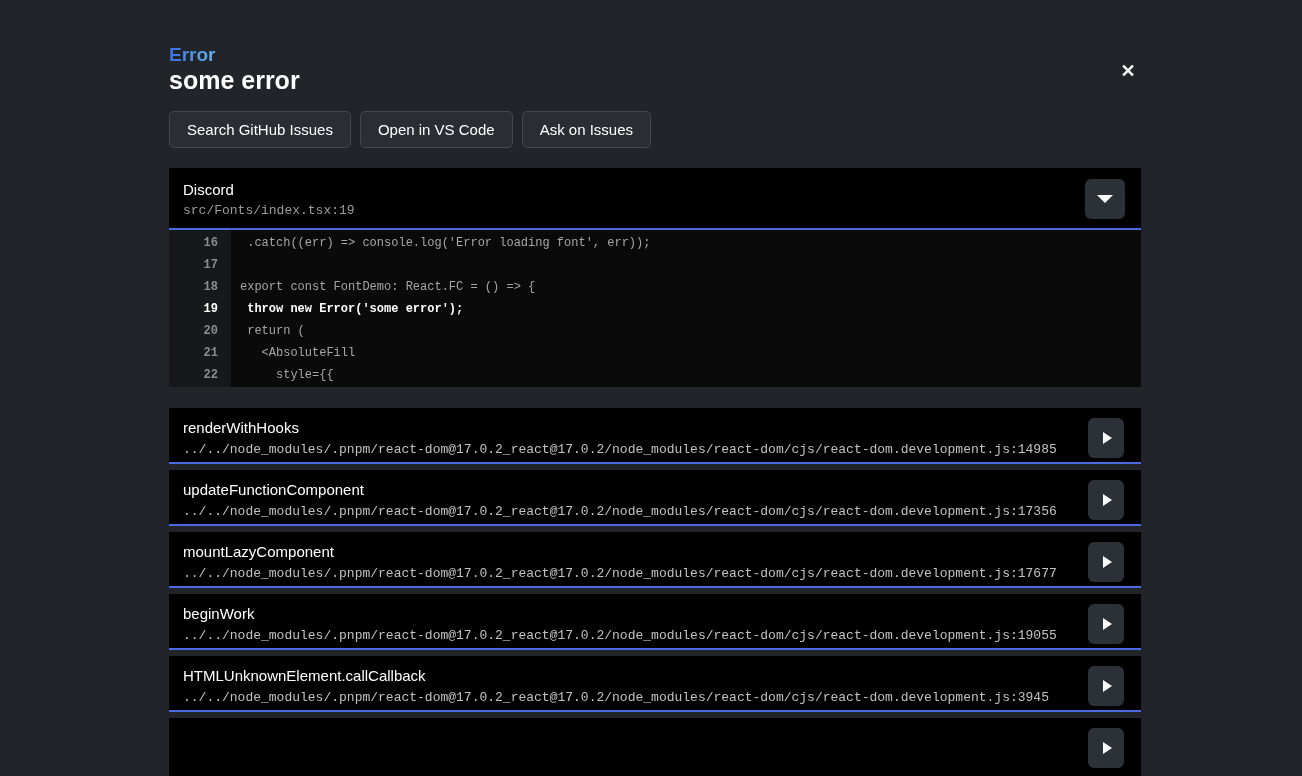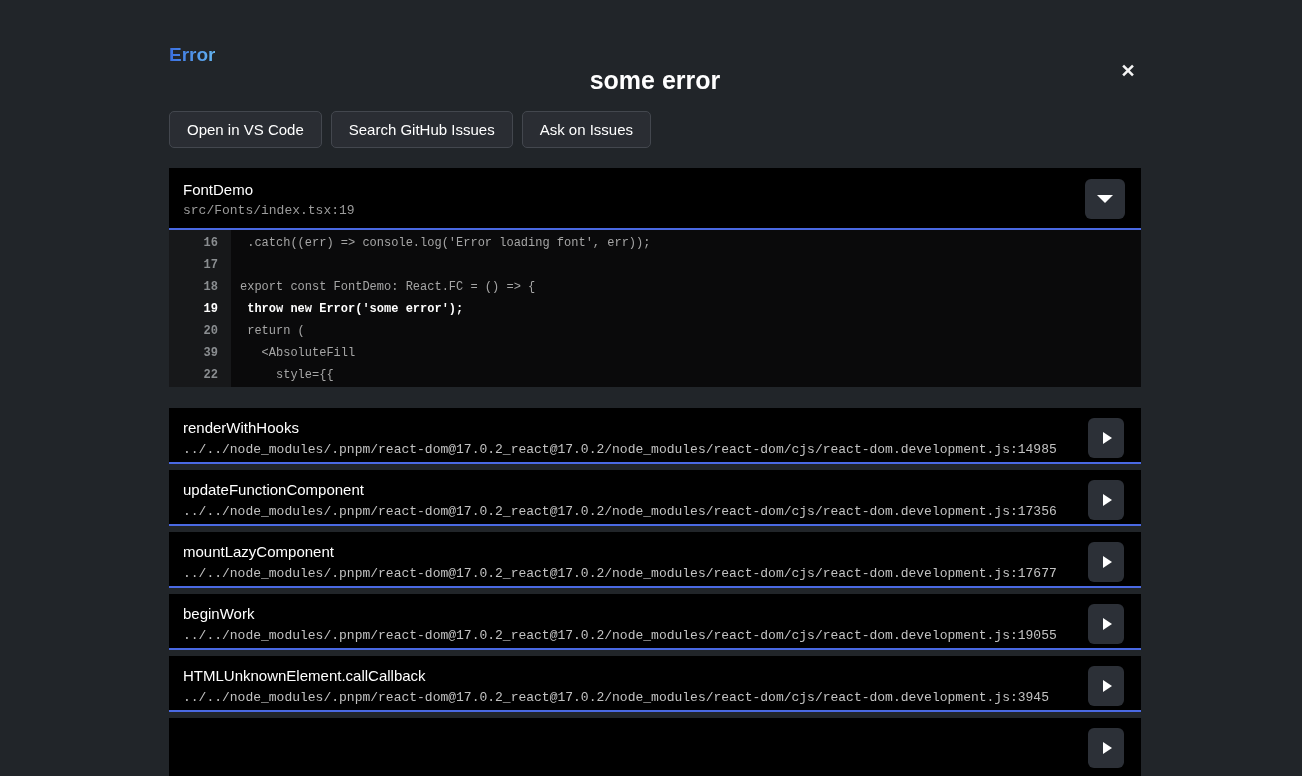--- a/index.html
+++ b/index.html
@@ -25,21 +25,20 @@
     color: transparent;
     display: inline-block;
     margin-bottom: 0;
     text-align: center;
   }
   .error-message {
     font-size: 25px;
     font-weight: bold;
     color: #ffffff;
     margin-bottom: 16px;
-    text-align: center;
   }
   .close-btn {
     position: absolute;
     top: 57px;
     right: 160px;
     width: 28px;
     height: 28px;
     background: transparent;
     border: none;
     color: #f5f5f5;
@@ -159,28 +158,28 @@
 
 <button class="close-btn">✕</button>
 
 <div class="container">
 
   <div class="error-type">Error</div>
 
   <h1 class="error-message">some error</h1>
 
   <div class="button-row">
+    <button class="action-btn">Search GitHub Issues</button>
     <button class="action-btn">Open in VS Code</button>
-    <button class="action-btn">Search GitHub Issues</button>
     <button class="action-btn">Ask on Issues</button>
   </div>
 
   <div class="frame-card">
     <div class="frame-header">
-      <div class="frame-title">FontDemo</div>
+      <div class="frame-title">Discord</div>
       <div class="frame-location">src/Fonts/index.tsx:19</div>
       <button class="icon-btn collapse-btn">
         <span class="chevron-down-shape"></span>
       </button>
     </div>
     <div class="code-block" id="code-lines">
   <div class="code-line">
     <span class="line-number">16</span>
     <span class="line-text"> .catch((err) =&gt; console.log('Error loading font', err));</span>
   </div>
@@ -199,21 +198,21 @@
     <span class="line-number">19</span>
     <span class="line-text"> throw new Error('some error');</span>
   </div>
 
   <div class="code-line">
     <span class="line-number">20</span>
     <span class="line-text"> return (</span>
   </div>
 
   <div class="code-line">
-    <span class="line-number">39</span>
+    <span class="line-number">21</span>
     <span class="line-text">   &lt;AbsoluteFill</span>
   </div>
 
   <div class="code-line">
     <span class="line-number">22</span>
     <span class="line-text">     style={{</span>
   </div>
 </div>
   </div>
 

